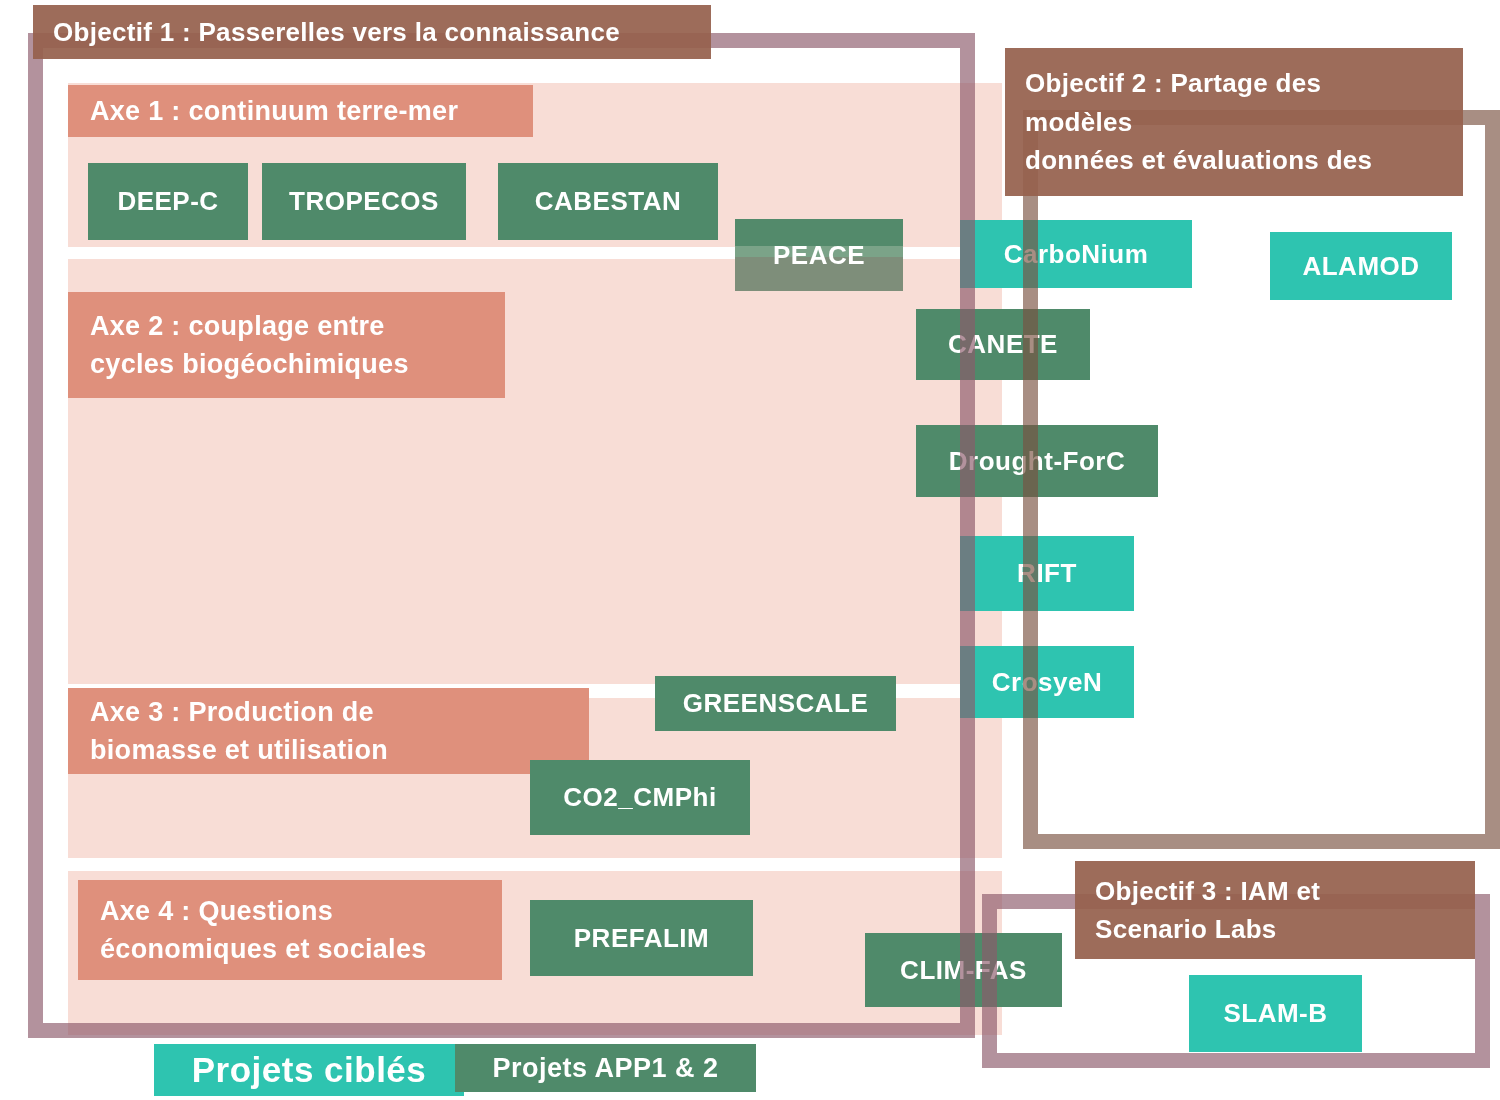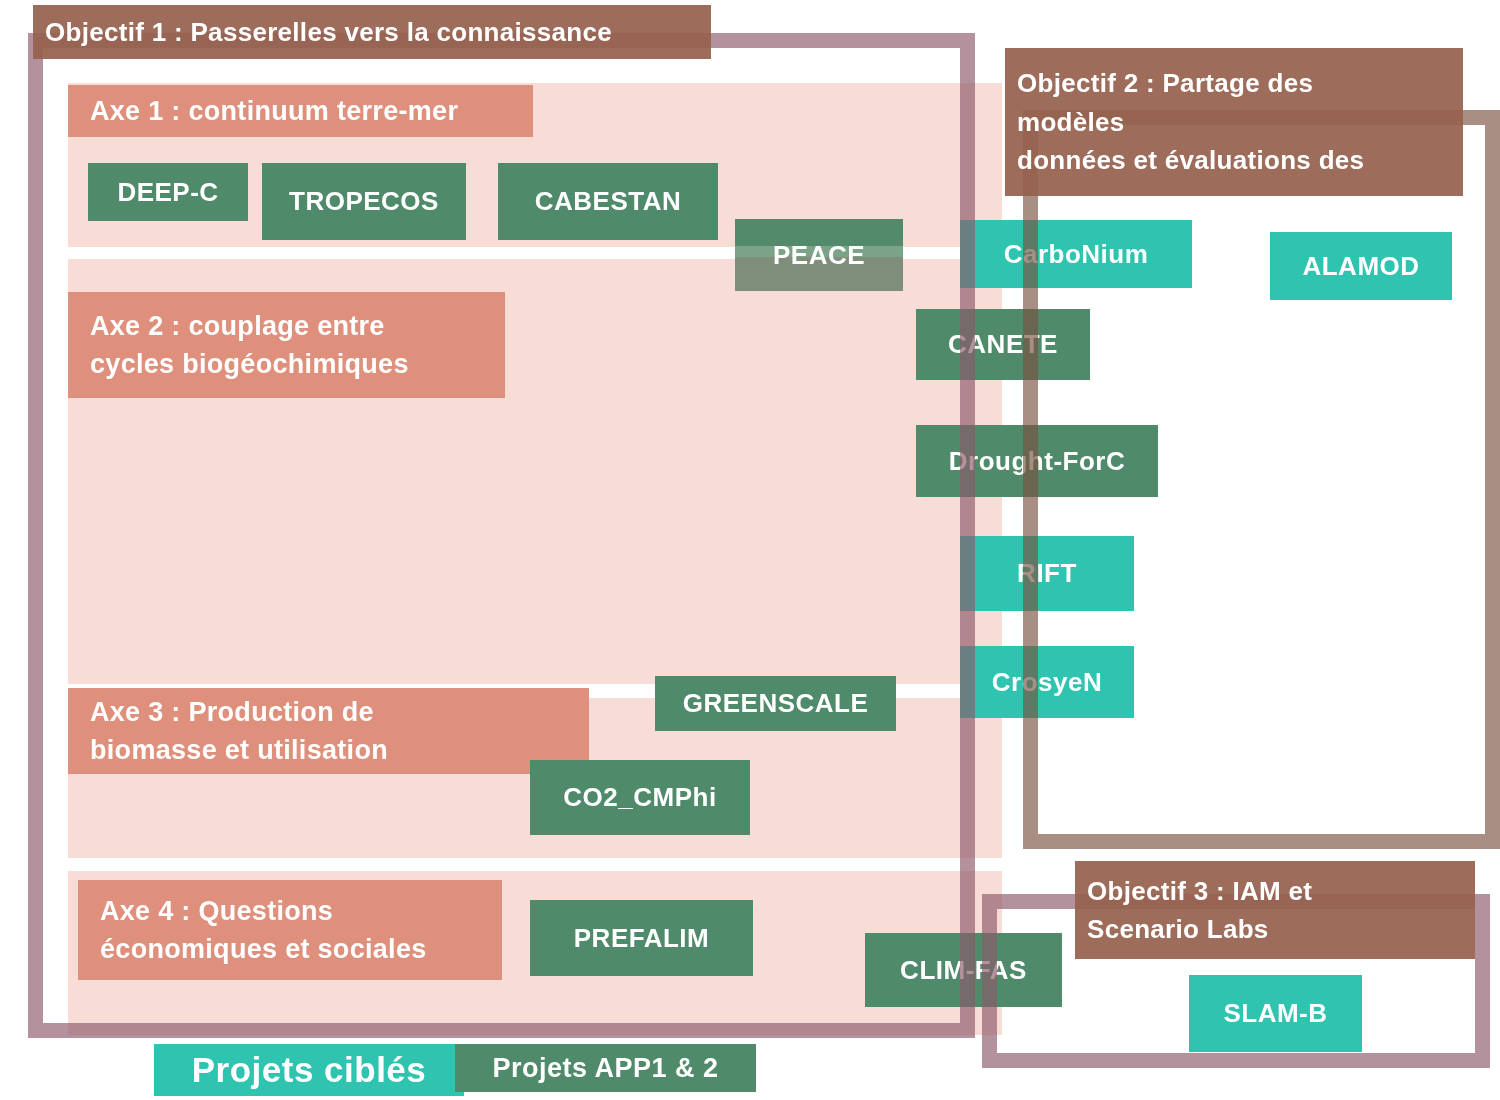--- a/index.html
+++ b/index.html
@@ -23,21 +23,21 @@
   .peace{background:linear-gradient(180deg,
     var(--peace-top,#538a6b) 0%,   var(--peace-top,#538a6b) 38%,
     var(--peace-mid,#7ba388) 38%,  var(--peace-mid,#7ba388) 53%,
     var(--peace-bottom,#7e8e7a) 53%,var(--peace-bottom,#7e8e7a) 100%);}
   .frame{position:absolute;z-index:4;box-sizing:border-box;}
   .frame.mauve{border:15px solid var(--frame-mauve,rgba(140,90,106,0.66));}
   .frame.brown{border:15px solid var(--frame-brown,rgba(122,82,64,0.65));}
   .header{
     position:absolute;z-index:5;background:var(--header-brown,rgba(150,97,78,0.93));
     box-sizing:border-box;display:flex;flex-direction:column;justify-content:center;
-    padding:8px 12px;color:var(--text,#fff);font-weight:bold;font-size:26px;
+    padding:8px 20px;color:var(--text,#fff);font-weight:bold;font-size:26px;
     line-height:1.48;letter-spacing:.3px;
   }
   .header .hline{display:block;white-space:nowrap;}
   .axe .aline{display:block;white-space:nowrap;}
 </style>
 </head>
 <body>
 
 <div class="canvas">
 
@@ -55,21 +55,21 @@
   </div>
   <div class="axe" style="left:68px;top:688px;width:521px;height:86px">
     <span class="aline">Axe 3 : Production de</span>
     <span class="aline">biomasse et utilisation</span>
   </div>
   <div class="axe" style="left:78px;top:880px;width:424px;height:100px">
     <span class="aline">Axe 4 : Questions</span>
     <span class="aline">économiques et sociales</span>
   </div>
 
-  <div class="box app" style="left:88px;top:163px;width:160px;height:58px">DEEP-C</div>
+  <div class="box app" style="left:88px;top:163px;width:160px;height:77px">DEEP-C</div>
   <div class="box app" style="left:262px;top:163px;width:204px;height:77px">TROPECOS</div>
   <div class="box app" style="left:498px;top:163px;width:220px;height:77px">CABESTAN</div>
   <div class="box peace" style="left:735px;top:219px;width:168px;height:72px">PEACE</div>
   <div class="box targeted" style="left:916px;top:220px;width:232px;height:68px">CarboNium</div>
   <div class="box targeted" style="left:1226px;top:232px;width:182px;height:68px">ALAMOD</div>
   <div class="box app" style="left:916px;top:309px;width:174px;height:71px">CANETE</div>
   <div class="box app" style="left:916px;top:425px;width:242px;height:72px">Drought-ForC</div>
   <div class="box targeted" style="left:916px;top:536px;width:174px;height:75px">RIFT</div>
   <div class="box app" style="left:655px;top:676px;width:241px;height:55px">GREENSCALE</div>
   <div class="box targeted" style="left:916px;top:646px;width:174px;height:72px">CrosyeN</div>

